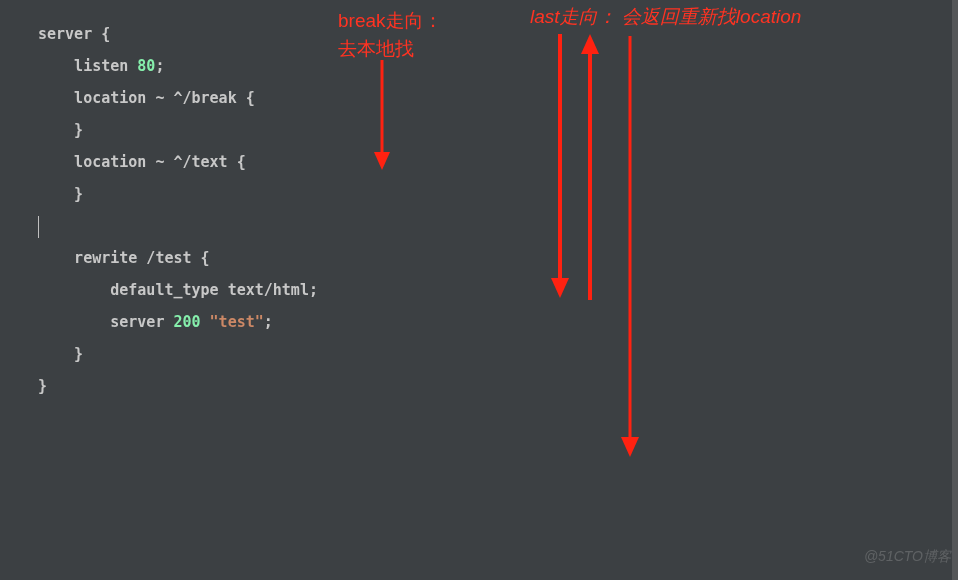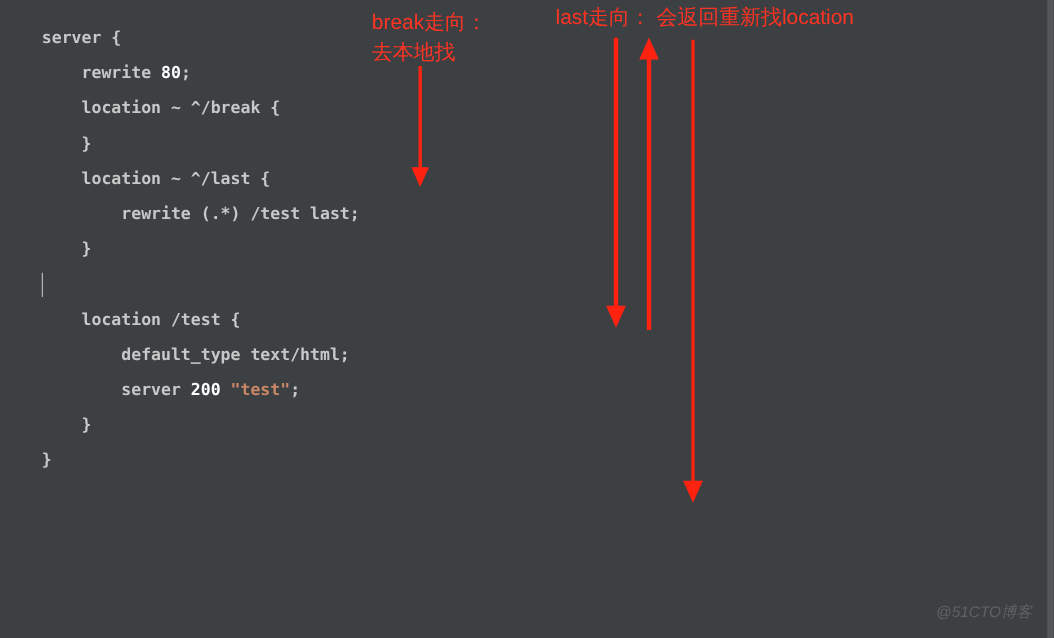--- a/index.html
+++ b/index.html
@@ -20,21 +20,21 @@
     .code-area {
       padding: 18px 0 0 38px;
       line-height: 32px;
       position: relative;
     }
     .line {
       white-space: pre;
       font-weight: bold;
     }
     .num {
-      color: #ffffff;
+      color: #86efac;
     }
     .str {
       color: #cc8866;
     }
     .cursor-line {
       border-left: 1px solid #c0c0c0;
       height: 22px;
       display: inline-block;
       vertical-align: middle;
     }
@@ -44,28 +44,29 @@
       font-family: "Microsoft YaHei", sans-serif;
       font-size: 19px;
       line-height: 28px;
     }
     .ann1 {
       top: 7px;
       left: 338px;
     }
     .ann2 {
       top: 3px;
-      left: 505px;
+      left: 530px;
+      font-style: italic;
     }
     .arrow-svg {
       position: absolute;
     }
     .watermark {
       position: absolute;
-      right: 20px;
+      right: 7px;
       bottom: 14px;
       color: rgba(200,200,200,0.25);
       font-family: sans-serif;
       font-size: 14px;
       font-style: italic;
       text-align: right;
     }
     .right-edge {
       position: absolute;
       right: 0;
@@ -73,29 +74,28 @@
       width: 6px;
       height: 100%;
       background: #545658;
     }
   </style>
 </head>
 <body>
 
 <div class="code-area">
   <div class="line"><span>server {</span></div>
-  <div class="line"><span>    rewrite </span><span class="num">80</span><span>;</span></div>
+  <div class="line"><span>    listen </span><span class="num">80</span><span>;</span></div>
   <div class="line"><span>    location ~ ^/break {</span></div>
   <div class="line"><span>    }</span></div>
   <div class="line"><span></span></div>
-  <div class="line"><span>    location ~ ^/last {</span></div>
-  <div class="line"><span>        rewrite (.*) /test last;</span></div>
+  <div class="line"><span>    location ~ ^/text {</span></div>
   <div class="line"><span>    }</span></div>
   <div class="line"><span class="cursor-line"></span></div>
-  <div class="line"><span>    location /test {</span></div>
+  <div class="line"><span>    rewrite /test {</span></div>
   <div class="line"><span>        default_type text/html;</span></div>
   <div class="line"><span>        server </span><span class="num">200</span><span> </span><span class="str">"test"</span><span>;</span></div>
   <div class="line"><span>    }</span></div>
   <div class="line"><span>}</span></div>
 </div>
 
 <div class="annotation ann1"><span style="white-space:pre-line;">break走向：
 去本地找</span></div>
 <div class="annotation ann2"><span>last走向： 会返回重新找location</span></div>
 

